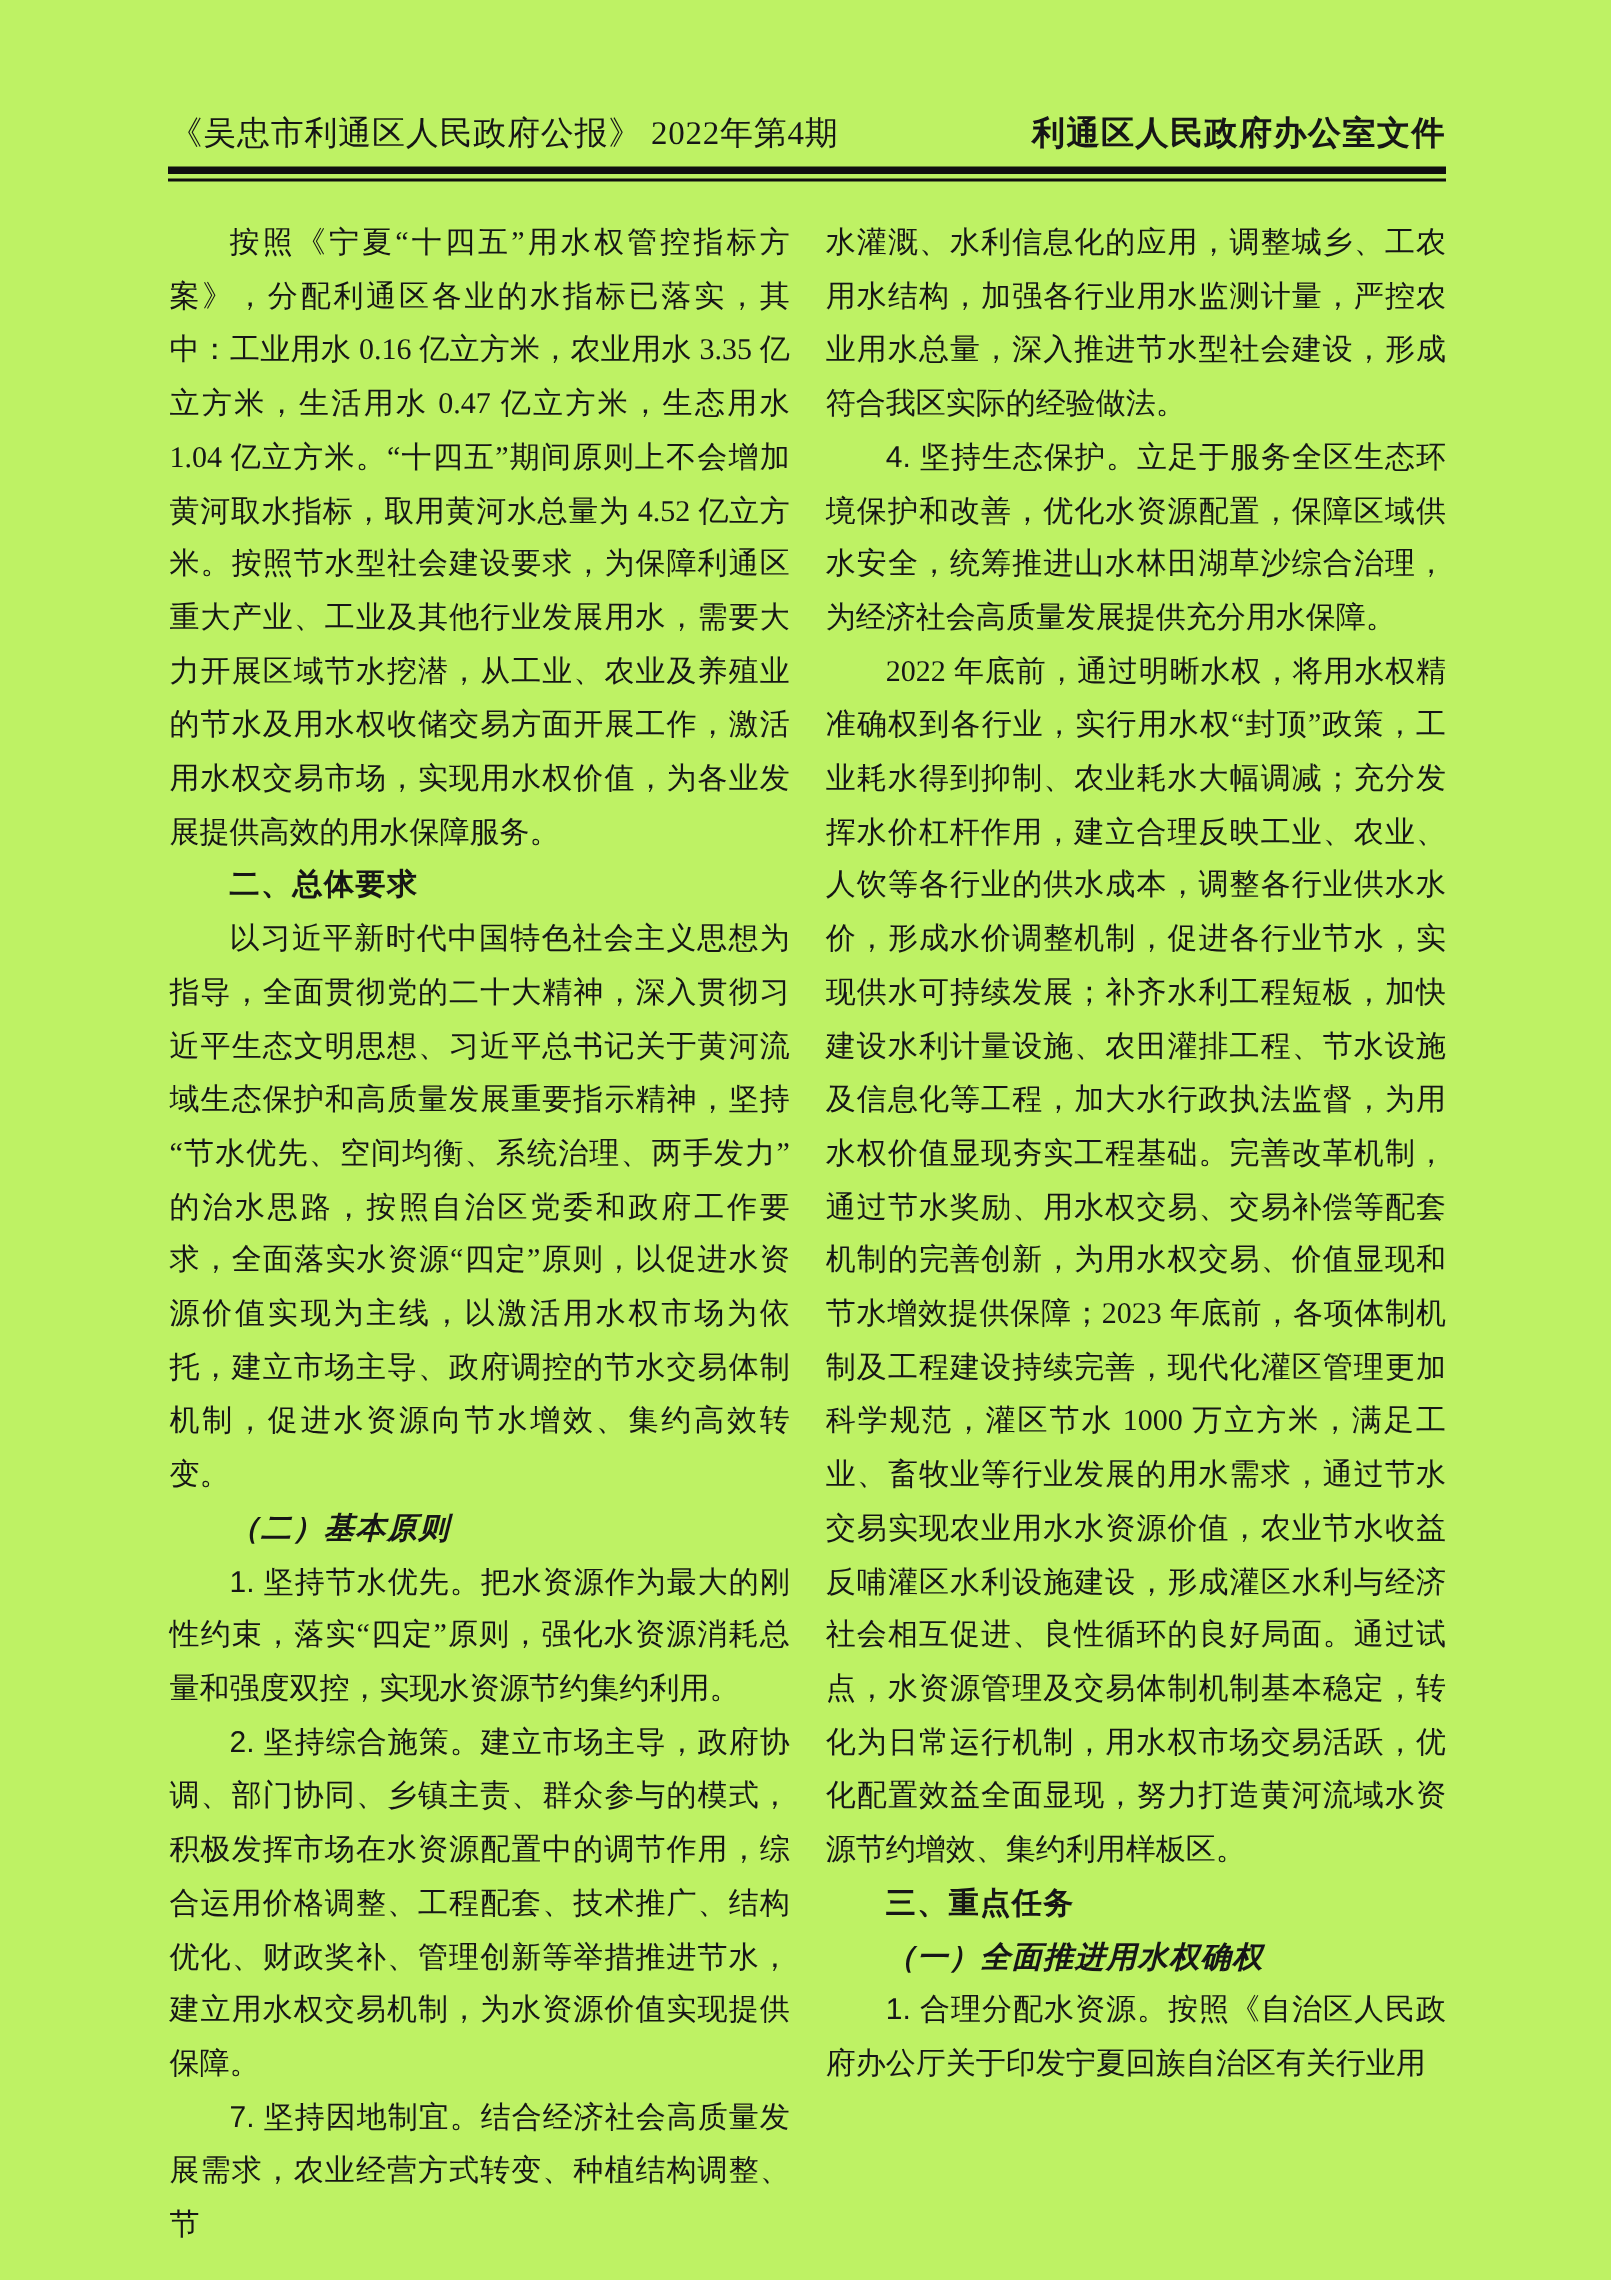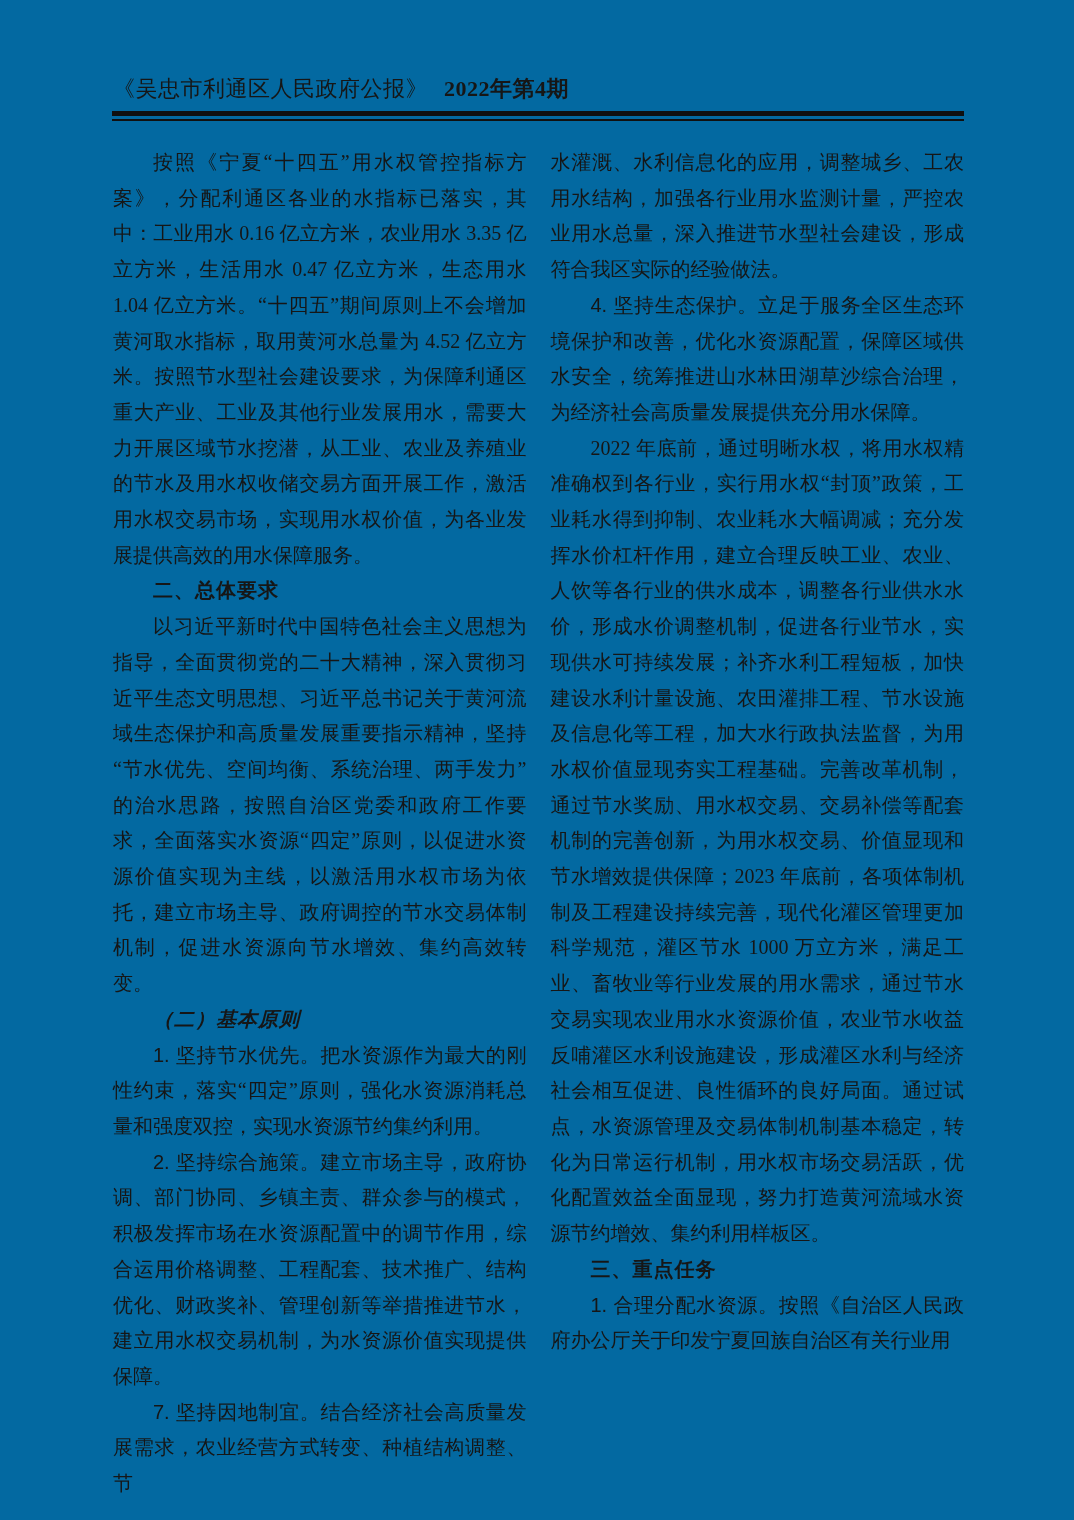--- a/index.html
+++ b/index.html
@@ -1,38 +1,38 @@
 <!DOCTYPE html>
 <html lang="zh"><head>
 <meta charset="utf-8">
 <style>
   html,body{margin:0;padding:0;background:#ffffff;}
   .page{
     position:relative;
     width:1074px;
     height:1520px;
-    background:#0369a1;
+    background:#bef264;
     color:#161616;
     font-family:"Liberation Serif","DejaVu Serif",serif;
     overflow:hidden;
     box-sizing:border-box;
   }
   
   .header-row{
     display:flex;
     justify-content:space-between;
     align-items:baseline;
     margin:76px 110px 0 113px;
     font-size:22px;
     line-height:26px;
     white-space:nowrap;
   }
   .header-left{display:flex;align-items:baseline;}
   .gazette-title{font-weight:400;letter-spacing:0.5px;}
-  .gazette-issue{font-weight:700;margin-left:16px;letter-spacing:0.5px;}
+  .gazette-issue{font-weight:400;margin-left:6px;letter-spacing:0.5px;}
   .header-right{font-weight:700;letter-spacing:1px;}
   .rule{margin:9px 110px 0 112px;}
   .rule-thick{height:5px;background:#101010;}
   .rule-thin{height:2px;background:#101010;margin-top:3px;}
   
   .columns{
     display:flex;
     gap:24px;
     margin:24px 110px 0 113px;
   }
@@ -77,20 +77,21 @@
 </head>
 <body>
 
 <div class="page">
 
   <div class="header-row">
     <div class="header-left">
       <span class="gazette-title">《吴忠市利通区人民政府公报》</span>
       <span class="gazette-issue">2022年第4期</span>
     </div>
+    <div class="header-right">利通区人民政府办公室文件</div>
   </div>
 
   <div class="rule">
     <div class="rule-thick"></div>
     <div class="rule-thin"></div>
   </div>
 
   <div class="columns">
     <div class="col">
         <div class="para body indent"><span>按照《宁夏“十四五”用水权管控指标方案》，分配利通区各业的水指标已落实，其中：工业用水 0.16 亿立方米，农业用水 3.35 亿立方米，生活用水 0.47 亿立方米，生态用水 1.04 亿立方米。“十四五”期间原则上不会增加黄河取水指标，取用黄河水总量为 4.52 亿立方米。按照节水型社会建设要求，为保障利通区重大产业、工业及其他行业发展用水，需要大力开展区域节水挖潜，从工业、农业及养殖业的节水及用水权收储交易方面开展工作，激活用水权交易市场，实现用水权价值，为各业发展提供高效的用水保障服务。</span></div>
@@ -99,18 +100,19 @@
         <div class="para h3 indent"><span>（二）基本原则</span></div>
         <div class="para body indent"><span class="lead">1. 坚持节水优先。</span><span>把水资源作为最大的刚性约束，落实“四定”原则，强化水资源消耗总量和强度双控，实现水资源节约集约利用。</span></div>
         <div class="para body indent"><span class="lead">2. 坚持综合施策。</span><span>建立市场主导，政府协调、部门协同、乡镇主责、群众参与的模式，积极发挥市场在水资源配置中的调节作用，综合运用价格调整、工程配套、技术推广、结构优化、财政奖补、管理创新等举措推进节水，建立用水权交易机制，为水资源价值实现提供保障。</span></div>
         <div class="para body indent"><span class="lead">7. 坚持因地制宜。</span><span>结合经济社会高质量发展需求，农业经营方式转变、种植结构调整、节</span></div>
       </div>
     <div class="col">
         <div class="para body"><span>水灌溉、水利信息化的应用，调整城乡、工农用水结构，加强各行业用水监测计量，严控农业用水总量，深入推进节水型社会建设，形成符合我区实际的经验做法。</span></div>
         <div class="para body indent"><span class="lead">4. 坚持生态保护。</span><span>立足于服务全区生态环境保护和改善，优化水资源配置，保障区域供水安全，统筹推进山水林田湖草沙综合治理，为经济社会高质量发展提供充分用水保障。</span></div>
         <div class="para body indent"><span>2022 年底前，通过明晰水权，将用水权精准确权到各行业，实行用水权“封顶”政策，工业耗水得到抑制、农业耗水大幅调减；充分发挥水价杠杆作用，建立合理反映工业、农业、人饮等各行业的供水成本，调整各行业供水水价，形成水价调整机制，促进各行业节水，实现供水可持续发展；补齐水利工程短板，加快建设水利计量设施、农田灌排工程、节水设施及信息化等工程，加大水行政执法监督，为用水权价值显现夯实工程基础。完善改革机制，通过节水奖励、用水权交易、交易补偿等配套机制的完善创新，为用水权交易、价值显现和节水增效提供保障；2023 年底前，各项体制机制及工程建设持续完善，现代化灌区管理更加科学规范，灌区节水 1000 万立方米，满足工业、畜牧业等行业发展的用水需求，通过节水交易实现农业用水水资源价值，农业节水收益反哺灌区水利设施建设，形成灌区水利与经济社会相互促进、良性循环的良好局面。通过试点，水资源管理及交易体制机制基本稳定，转化为日常运行机制，用水权市场交易活跃，优化配置效益全面显现，努力打造黄河流域水资源节约增效、集约利用样板区。</span></div>
         <div class="para h2 indent"><span>三、重点任务</span></div>
+        <div class="para h3 indent"><span>（一）全面推进用水权确权</span></div>
         <div class="para body indent"><span class="lead">1. 合理分配水资源。</span><span>按照《自治区人民政府办公厅关于印发宁夏回族自治区有关行业用</span></div>
       </div>
   </div>
 
 
 </div>
 
 </body></html>

